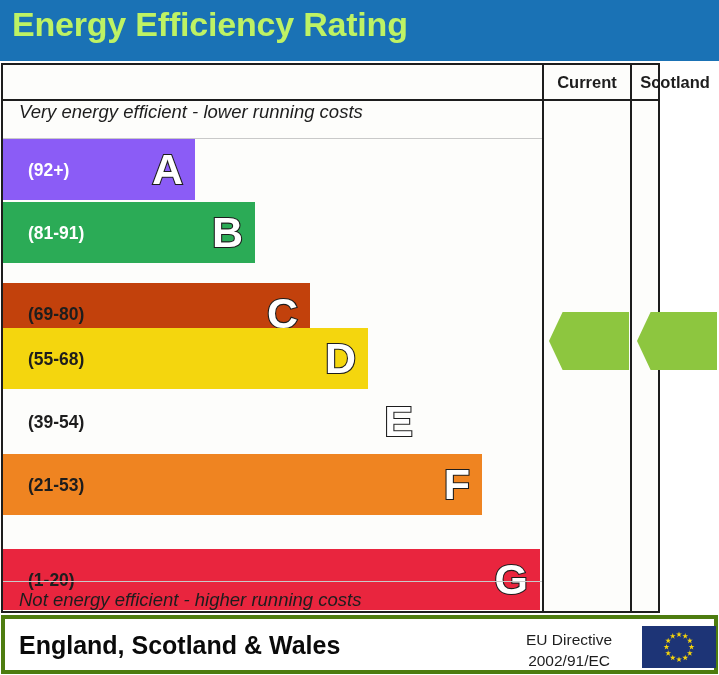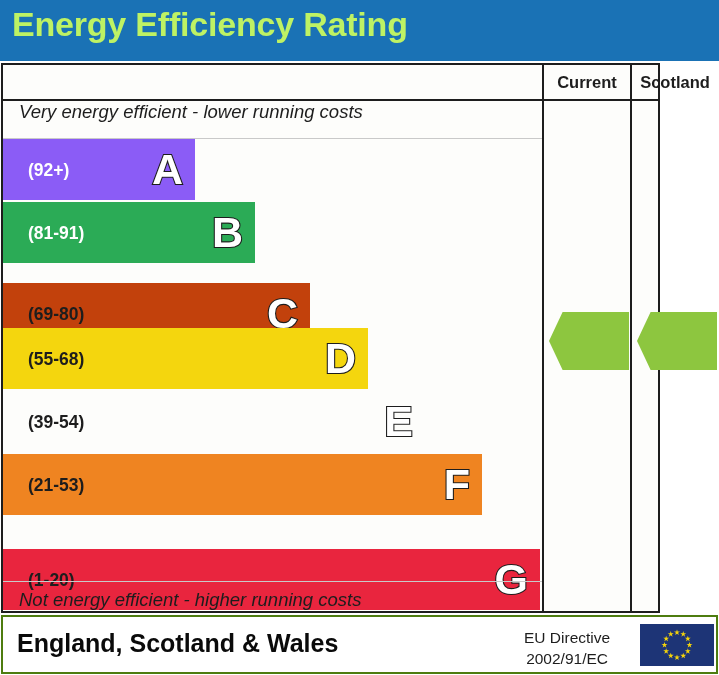--- a/index.html
+++ b/index.html
@@ -171,21 +171,21 @@
   .badge.current   { left: 546px; width: 80px; top: 247px; }
   .badge.potential { left: 634px; width: 80px; top: 247px; }
 
   
   .footer-frame {
     position: absolute;
     left: 1px;
     top: 615px;
     width: 717px;
     height: 59px;
-    border: 2px solid #4d7c0f;
+    border: 4px solid #4d7c0f;
     box-sizing: border-box;
     background: #ffffff;
   }
   .footer-region {
     position: absolute;
     left: 14px;
     top: 12px;
     font-size: 25px;
     font-weight: bold;
     color: #0a0a0a;

